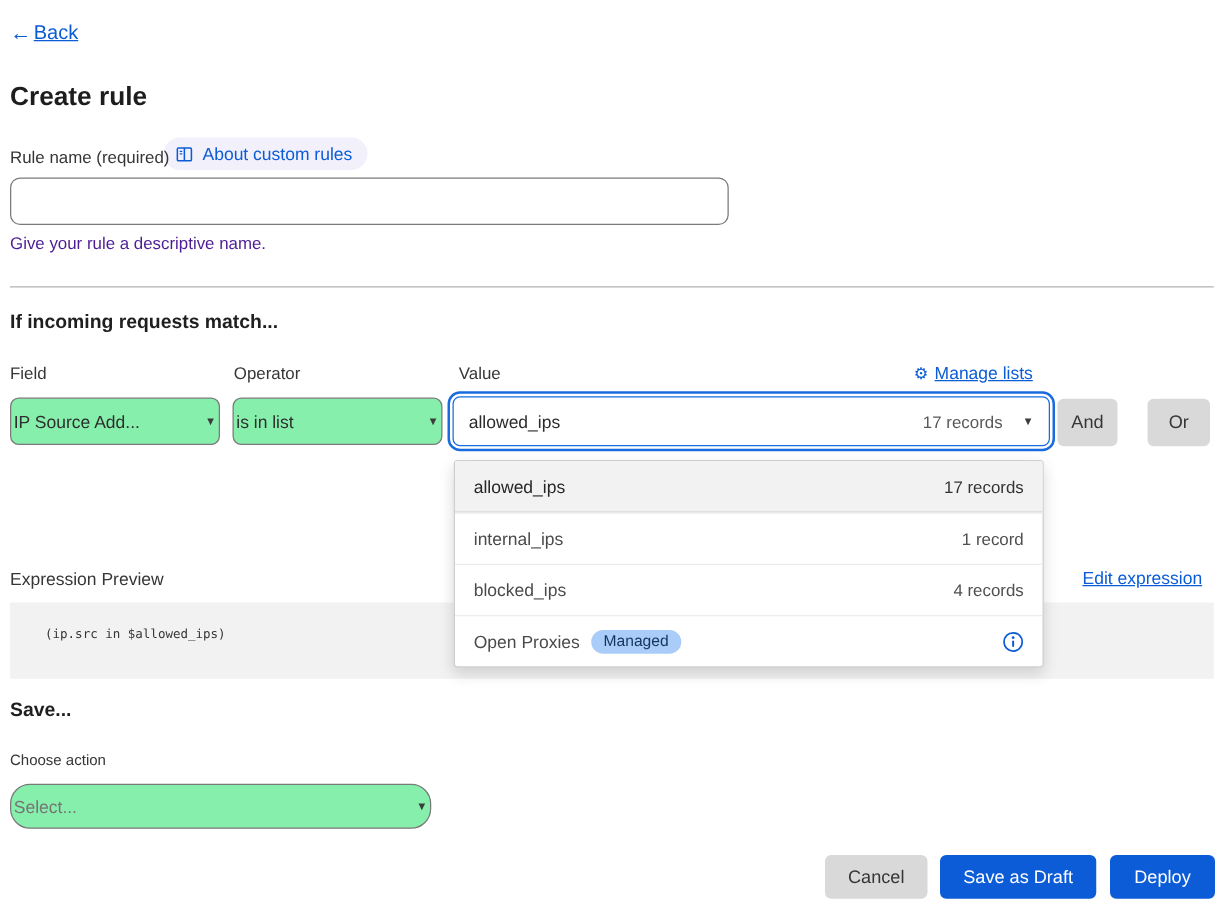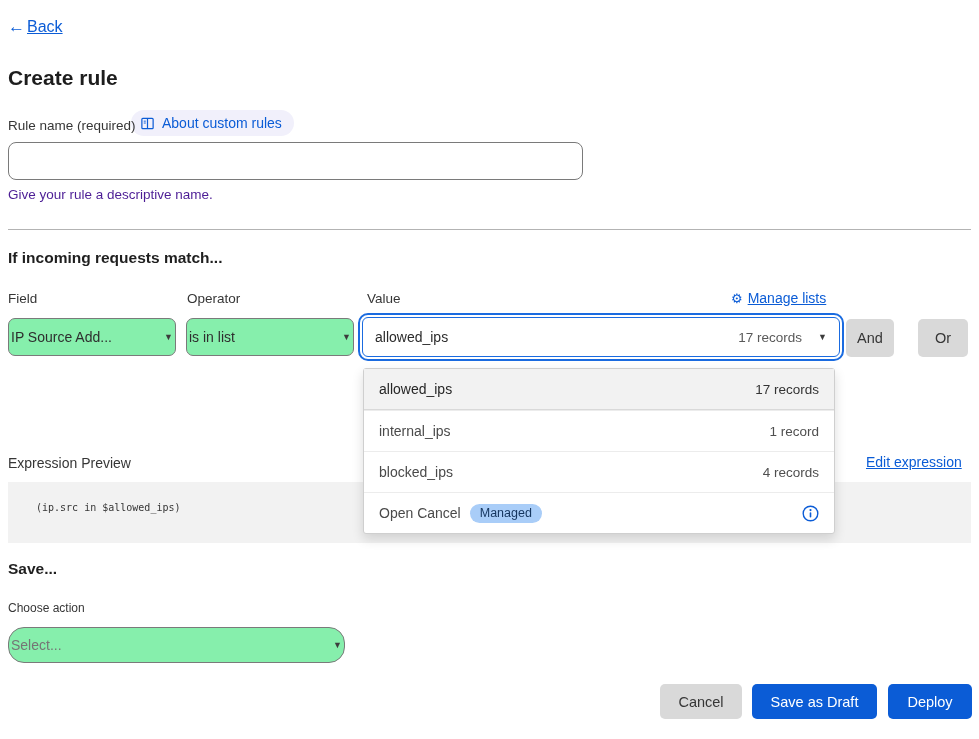--- a/index.html
+++ b/index.html
@@ -165,21 +165,21 @@
     <div class="dd-row">
       <span>internal_ips</span>
       <span class="count">1 record</span>
     </div>
     <div class="dd-row">
       <span>blocked_ips</span>
       <span class="count">4 records</span>
     </div>
     <div class="dd-row">
       <span class="dd-left">
-        <span>Open Cancel</span>
+        <span>Open Proxies</span>
         <span class="managed-badge">Managed</span>
       </span>
       <svg class="icon-svg" width="17" height="17" viewBox="0 0 17 17">
         <circle cx="8.5" cy="8.5" r="7.3" fill="none" stroke="#0b5cd6" stroke-width="1.4"></circle>
         <circle cx="8.5" cy="5.1" r="1.1" fill="#0b5cd6"></circle>
         <rect x="7.7" y="7.3" width="1.6" height="5.2" rx="0.8" fill="#0b5cd6"></rect>
       </svg>
     </div>
   </div>
 

